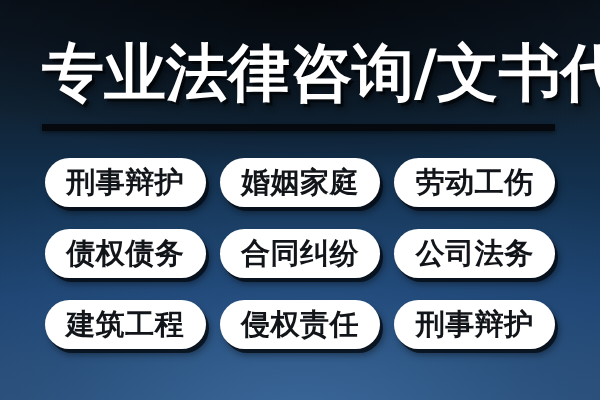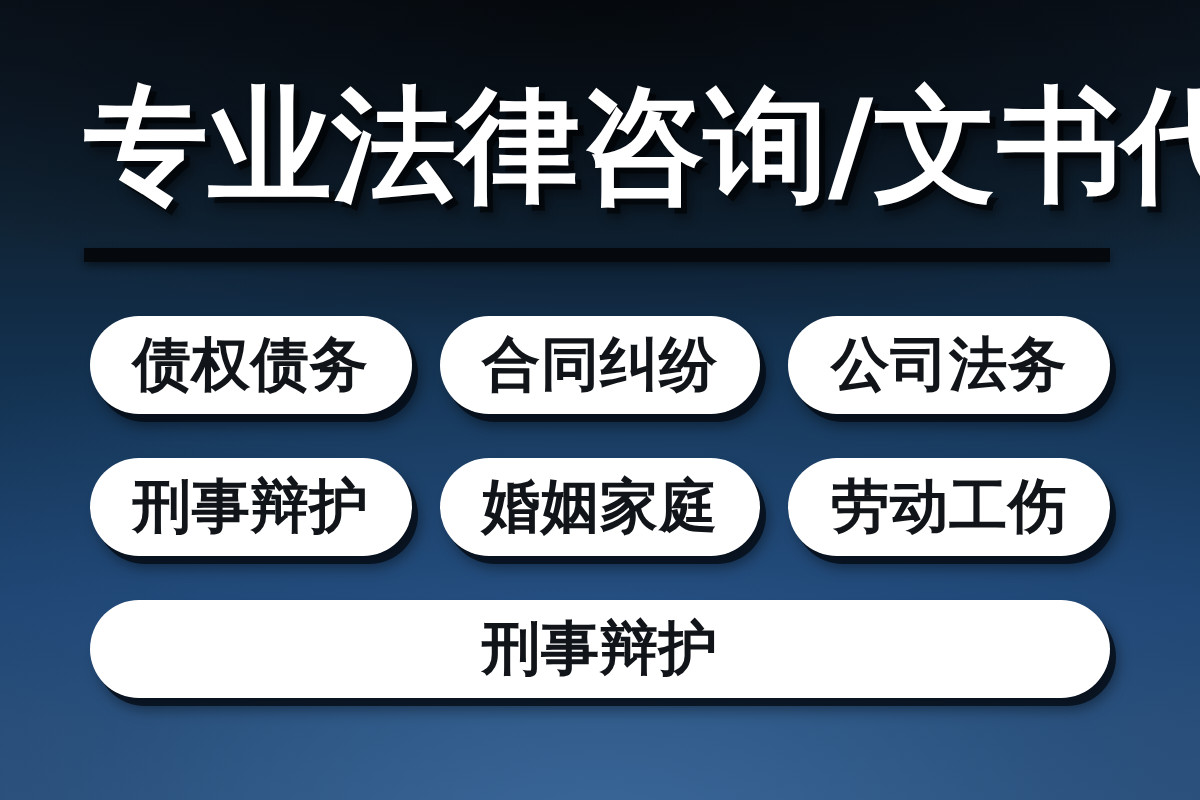--- a/index.html
+++ b/index.html
@@ -118,29 +118,31 @@
 
   <div id="vignette"></div>
 
   <div id="title">专业法律咨询/文书代写</div>
 
   <div id="divider"></div>
 
   <div id="pill-grid">
 
     <div class="pill-row">
+      <div class="pill">刑事辩护</div>
+      <div class="pill">婚姻家庭</div>
+      <div class="pill">劳动工伤</div>
+    </div>
+
+    <div class="pill-row">
       <div class="pill">债权债务</div>
       <div class="pill">合同纠纷</div>
       <div class="pill">公司法务</div>
     </div>
 
     <div class="pill-row">
-      <div class="pill">刑事辩护</div>
-      <div class="pill">婚姻家庭</div>
-      <div class="pill">劳动工伤</div>
-    </div>
-
-    <div class="pill-row">
+      <div class="pill">建筑工程</div>
+      <div class="pill">侵权责任</div>
       <div class="pill">刑事辩护</div>
     </div>
 
   </div>
 </div>
 
 </body></html>

